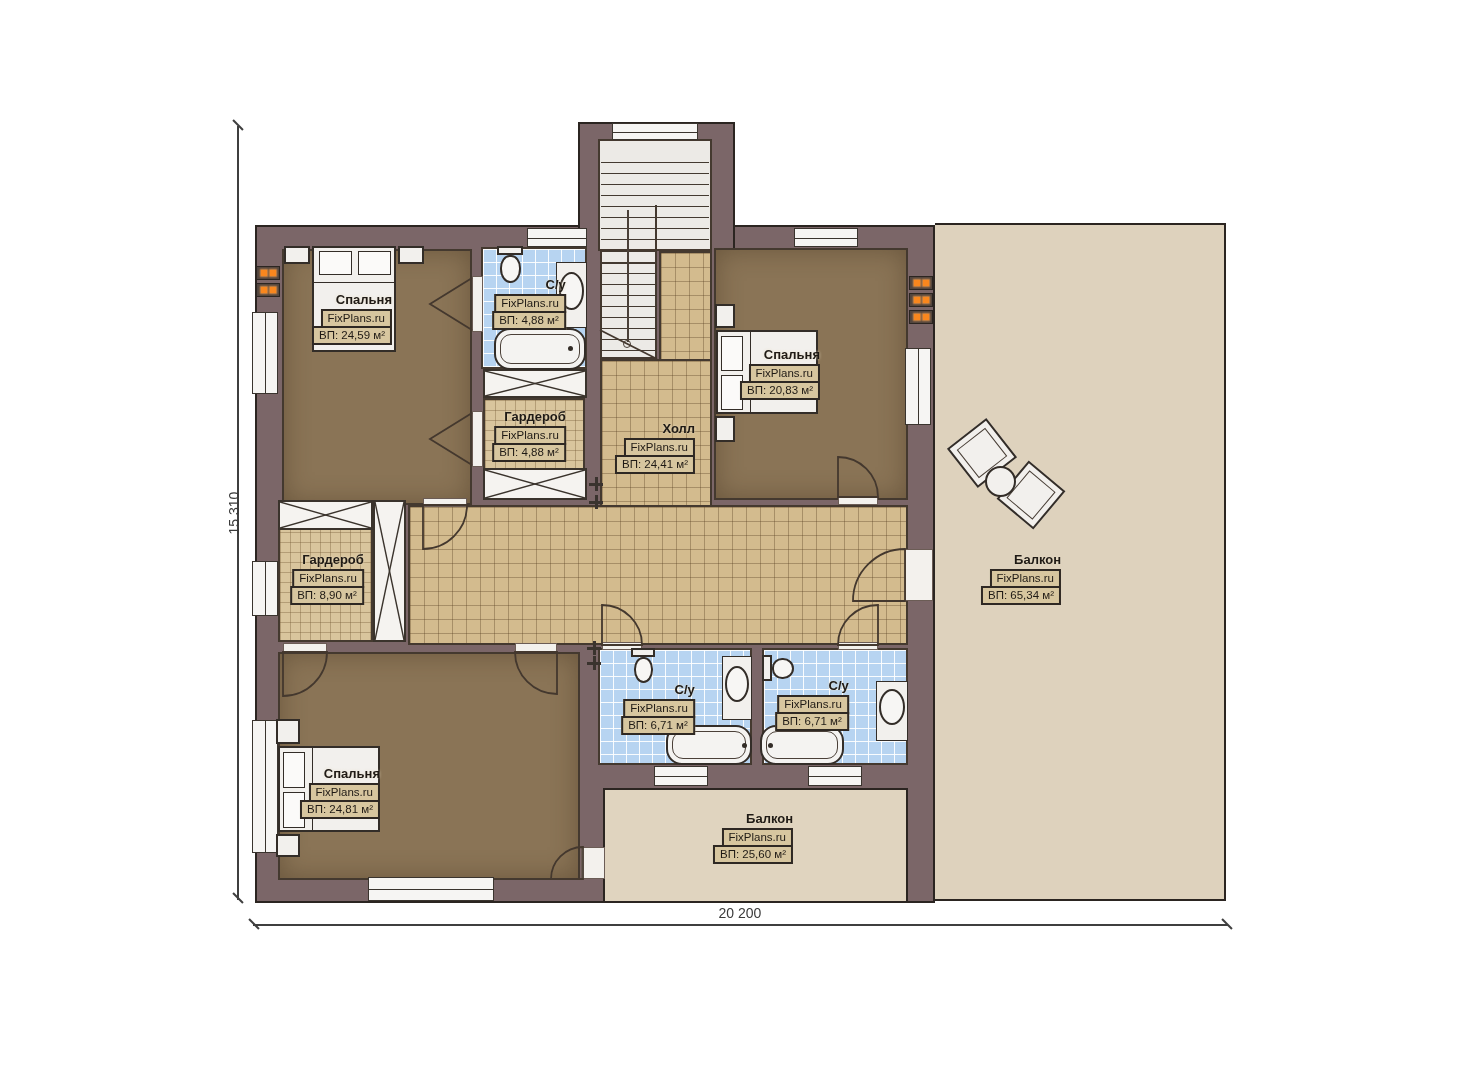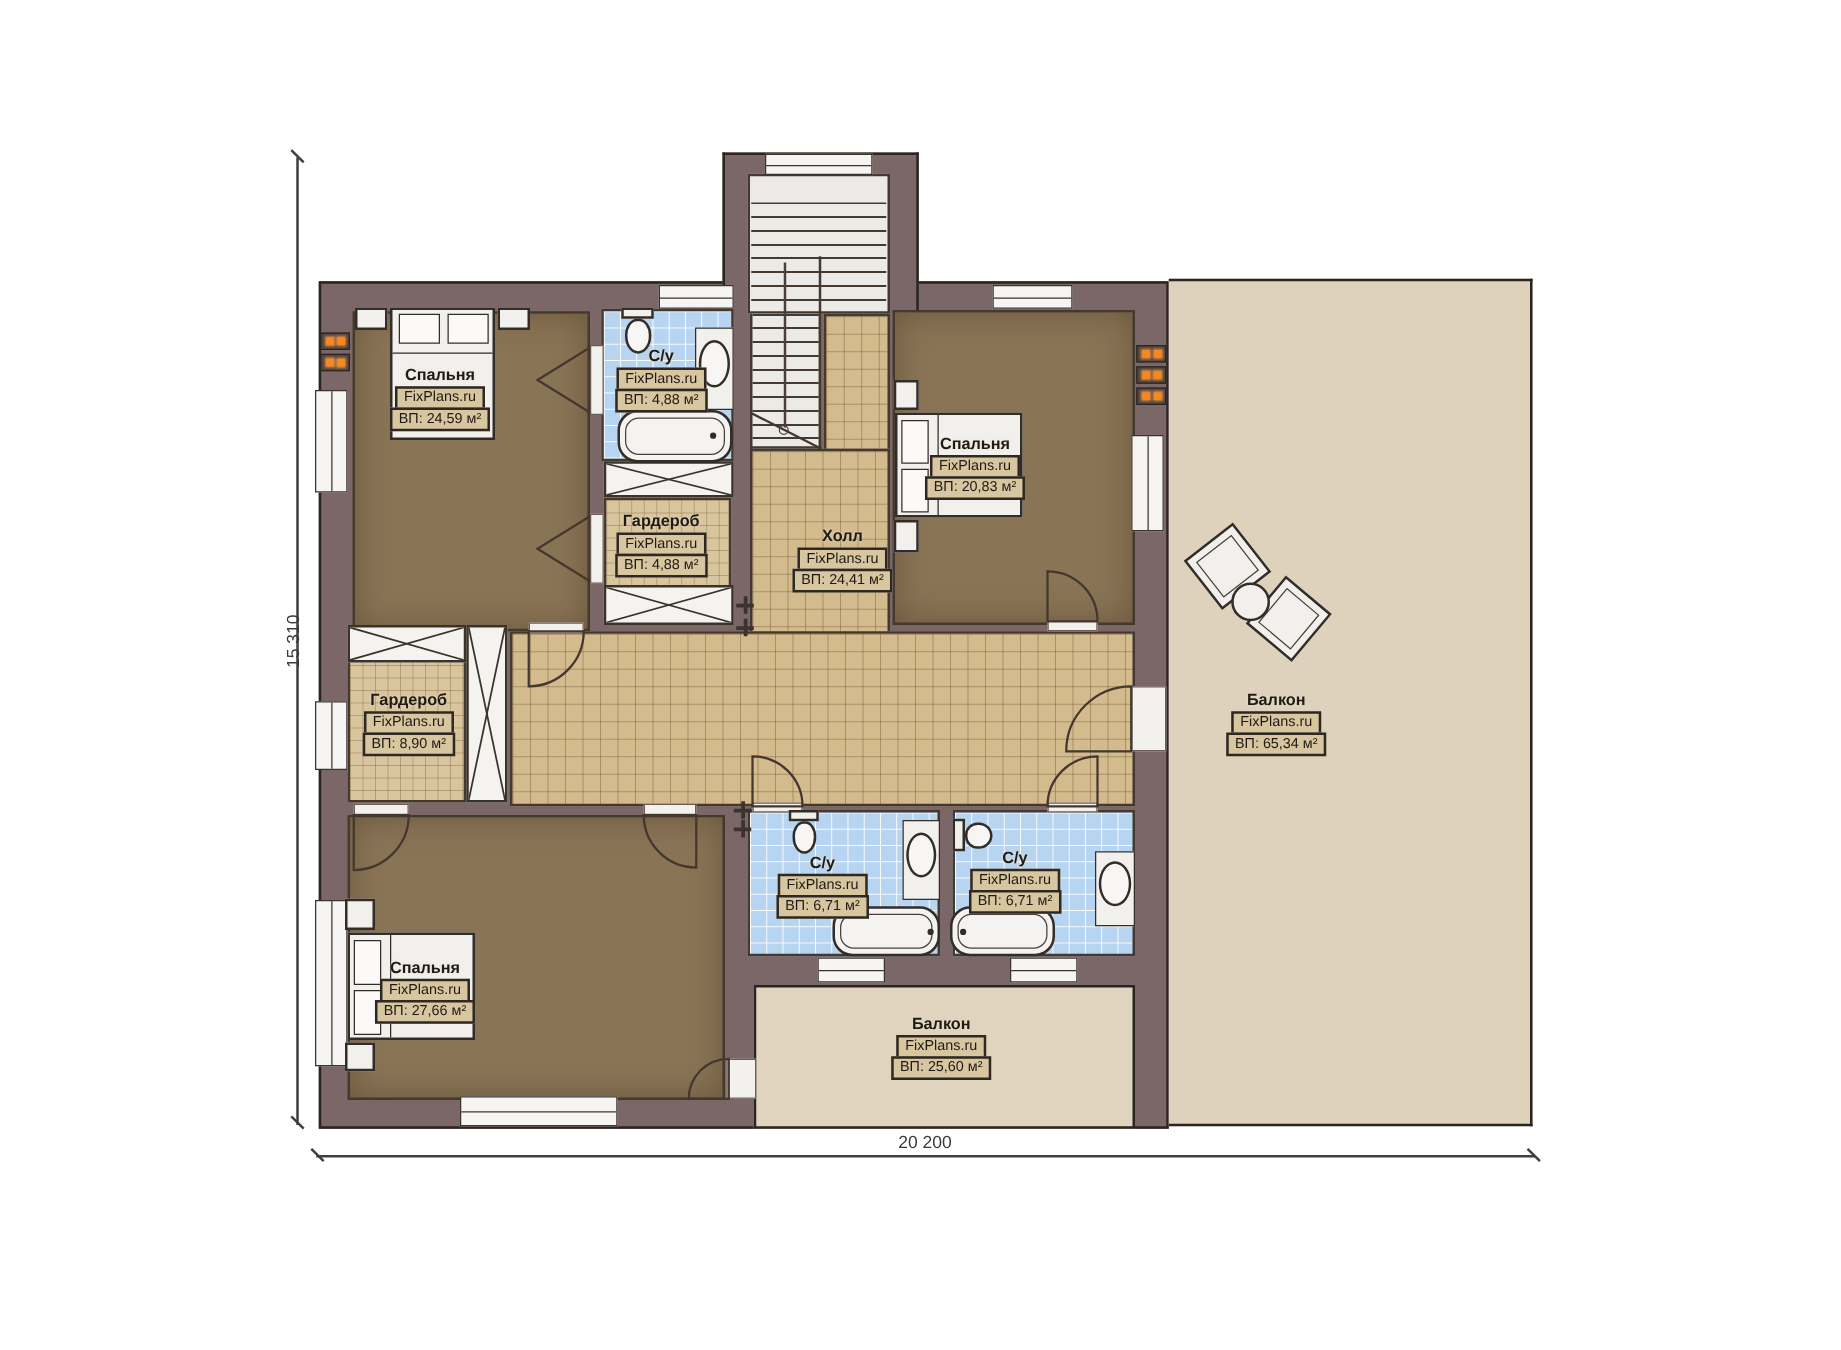--- a/index.html
+++ b/index.html
@@ -26,21 +26,21 @@
   .sink{background:#f7f6f4;border:2px solid #332d28;border-radius:50%;}
   .bowl{background:#f7f6f4;border:2px solid #332d28;border-radius:46% 46% 50% 50%;}
   .dot{width:5px;height:5px;background:#332d28;border-radius:50%;}
   .xbox{background:#f5f3f0;border:2px solid #3a332c;}
   .xbox svg{display:block;width:100%;height:100%;}
   .xbox line{stroke:#3a332c;stroke-width:1.4;}
   .chair{background:#f2f0ed;border:2px solid #332d28;}
   .chair::after{content:"";position:absolute;inset:5px;border:1px solid #4a4038;}
   .rad{display:flex;gap:3px;align-items:center;justify-content:center;width:24px;height:14px;background:#51453f;border:1px solid #2b2521;}
   .od{width:6px;height:6px;background:#f9871e;box-shadow:0 0 2px 1px rgba(255,160,70,.8);}
-  .rlabel{position:absolute;transform:translateX(-50%);display:flex;flex-direction:column;align-items:center;z-index:30;}
+  .rlabel{position:absolute;transform:translateX(-50%);display:flex;flex-direction:column;align-items:flex-end;z-index:30;}
   .rname{font-weight:bold;font-size:13px;color:#1f1a15;margin-bottom:2px;white-space:nowrap;text-shadow:0 0 3px rgba(235,225,200,.85);}
   .rbox{border:2px solid #2e2823;background:#d7c69f;font-size:11.5px;line-height:15px;padding:0 5px;color:#1f1a15;white-space:nowrap;}
   .rbox + .rbox{margin-top:-2px;}
   .dimline{background:#3f3f3f;}
   .tick{position:absolute;width:14px;height:2px;background:#3f3f3f;transform:rotate(45deg);}
   .dimtext{position:absolute;font-size:14px;color:#3a3a3a;}
   .cross{position:absolute;width:14px;height:14px;}
   .cross::before{content:"";position:absolute;left:0;top:6px;width:14px;height:2.5px;background:#3a332e;}
   .cross::after{content:"";position:absolute;left:6px;top:0;width:2.5px;height:14px;background:#3a332e;}
   .thinline{background:#44392f;}
@@ -218,21 +218,21 @@
   <div class="rlabel" style="left:529px;top:277px;">
     <div class="rname">С/у</div>
     <div class="rbox">FixPlans.ru</div>
     <div class="rbox">ВП: 4,88 м²</div>
   </div>
   <div class="rlabel" style="left:529px;top:409px;">
     <div class="rname">Гардероб</div>
     <div class="rbox">FixPlans.ru</div>
     <div class="rbox">ВП: 4,88 м²</div>
   </div>
-  <div class="rlabel" style="left:674px;top:421px;">
+  <div class="rlabel" style="left:655px;top:421px;">
     <div class="rname">Холл</div>
     <div class="rbox">FixPlans.ru</div>
     <div class="rbox">ВП: 24,41 м²</div>
   </div>
   <div class="rlabel" style="left:780px;top:347px;">
     <div class="rname">Спальня</div>
     <div class="rbox">FixPlans.ru</div>
     <div class="rbox">ВП: 20,83 м²</div>
   </div>
   <div class="rlabel" style="left:1021px;top:552px;">
@@ -241,21 +241,21 @@
     <div class="rbox">ВП: 65,34 м²</div>
   </div>
   <div class="rlabel" style="left:327px;top:552px;">
     <div class="rname">Гардероб</div>
     <div class="rbox">FixPlans.ru</div>
     <div class="rbox">ВП: 8,90 м²</div>
   </div>
   <div class="rlabel" style="left:340px;top:766px;">
     <div class="rname">Спальня</div>
     <div class="rbox">FixPlans.ru</div>
-    <div class="rbox">ВП: 27,66 м²</div>
+    <div class="rbox">ВП: 24,81 м²</div>
   </div>
   <div class="rlabel" style="left:658px;top:682px;">
     <div class="rname">С/у</div>
     <div class="rbox">FixPlans.ru</div>
     <div class="rbox">ВП: 6,71 м²</div>
   </div>
   <div class="rlabel" style="left:812px;top:678px;">
     <div class="rname">С/у</div>
     <div class="rbox">FixPlans.ru</div>
     <div class="rbox">ВП: 6,71 м²</div>

